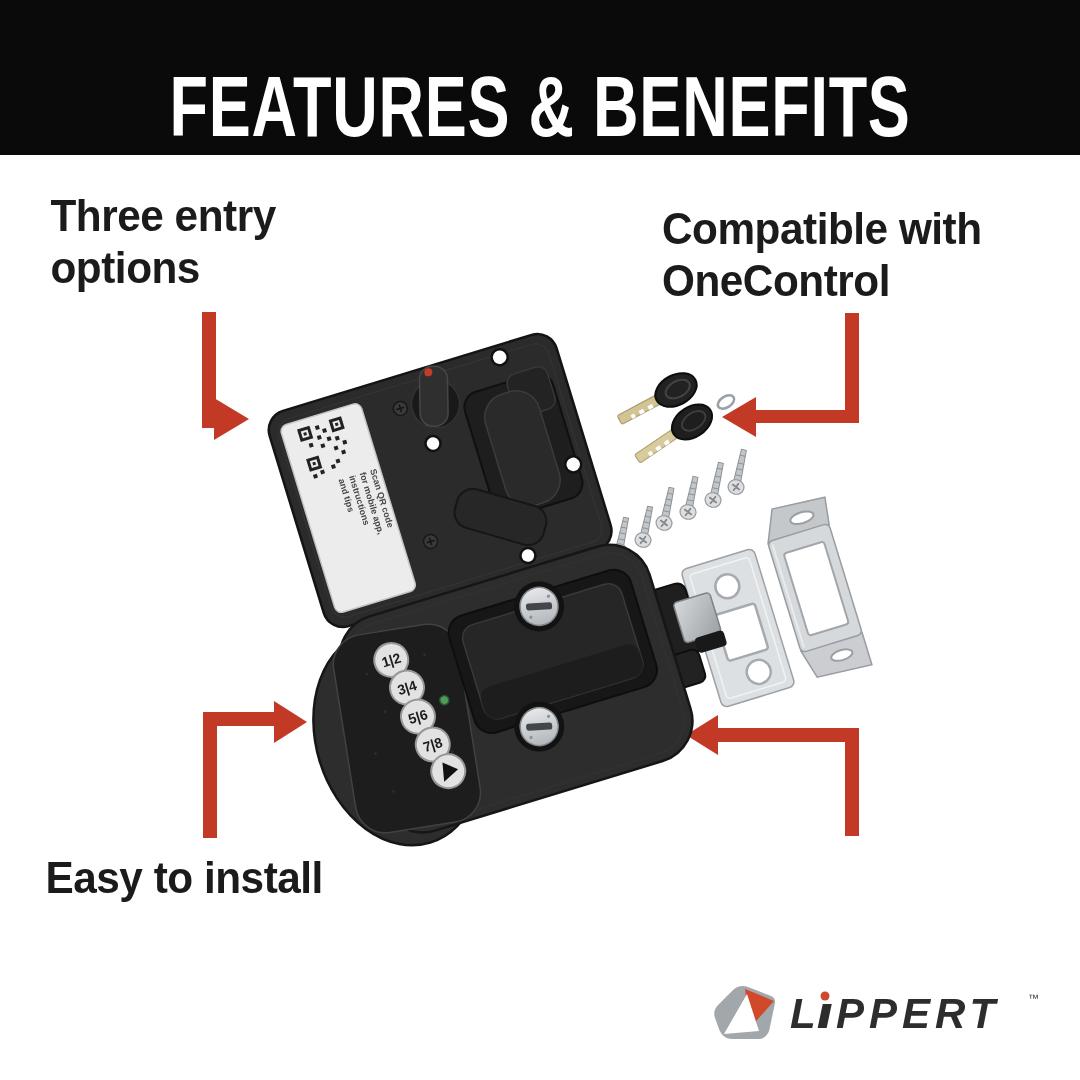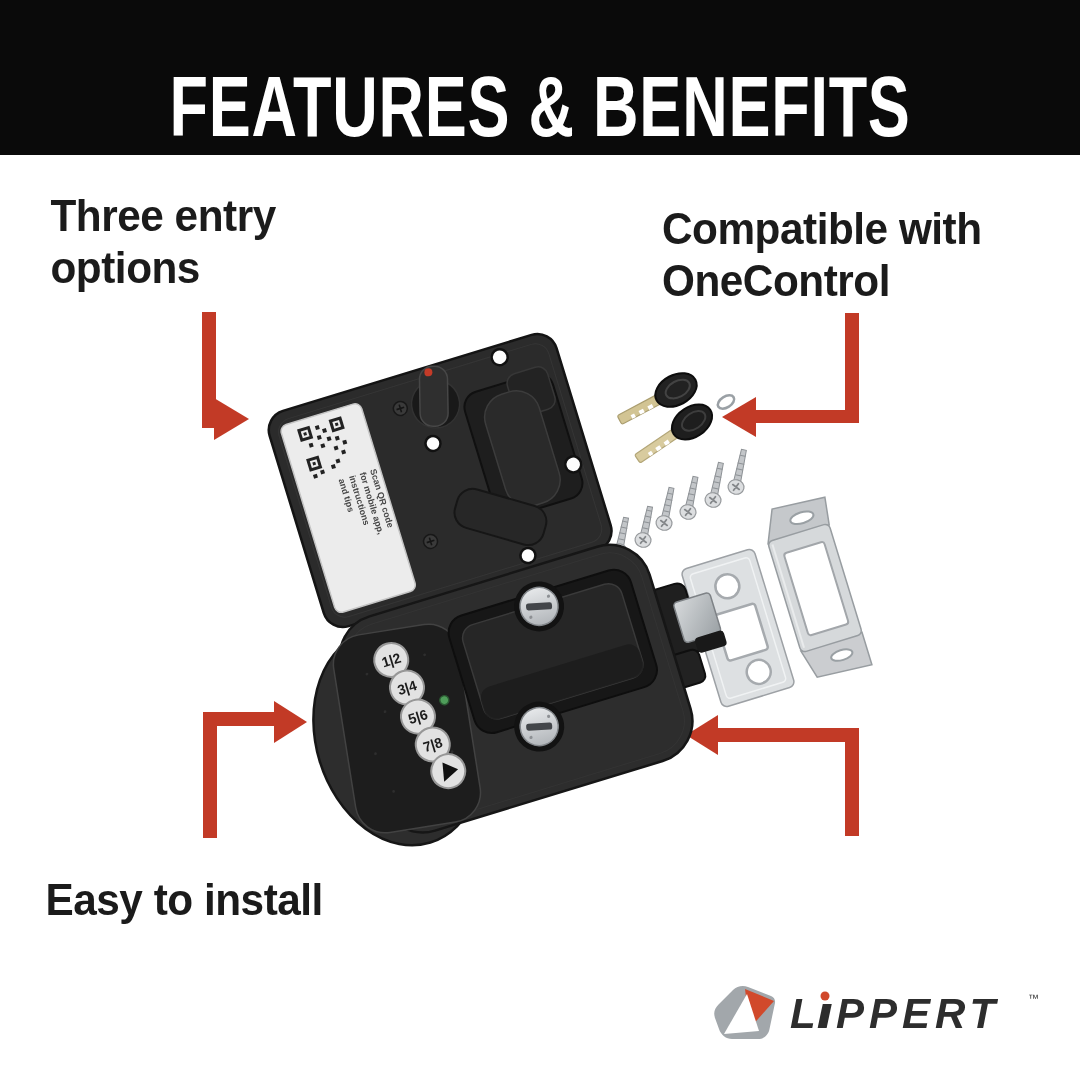--- a/index.html
+++ b/index.html
@@ -11,21 +11,21 @@
           display:flex;align-items:flex-end;justify-content:center;}
   .header h1{margin:0;color:#ffffff;font-size:84px;font-weight:800;letter-spacing:1px;
              transform:scale(.75,1.02);transform-origin:center;white-space:nowrap;}
 
   
   .cl{position:absolute;font-weight:700;font-size:45px;line-height:1.16;
       color:#1b1b1b;letter-spacing:-.5px;}
   .cl span{display:block;transform:scaleX(.94);}
   .cl-tl{left:40px;top:190px;width:350px;}
   .cl-tr{left:650px;top:190px;width:400px;margin-top:13px;}
-  .cl-bl{left:35px;top:852px;width:350px;margin-top:22px;}
+  .cl-bl{left:35px;top:852px;width:350px;}
   .cl-br{left:650px;top:843px;width:400px;}
 
   
   .arrow div{position:absolute;background:#c23a26;}
   .arrow .head{background:none;width:0;height:0;}
   
   .a1 .v{left:202px;top:312px;width:14px;height:116px;}
   .a1 .head{left:214px;top:398px;border-top:21px solid transparent;border-bottom:21px solid transparent;border-left:35px solid #c23a26;}
   
   .a2 .v{left:845px;top:313px;width:14px;height:110px;}

